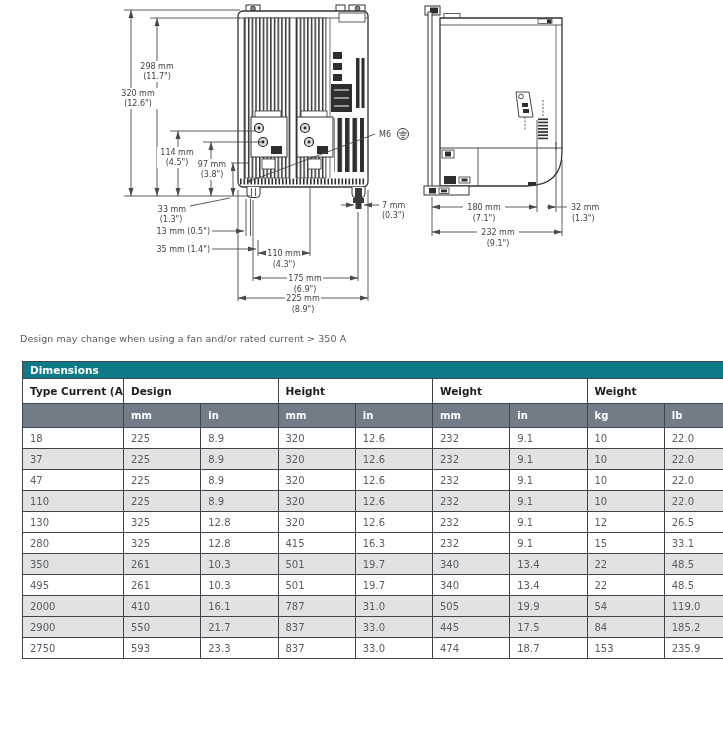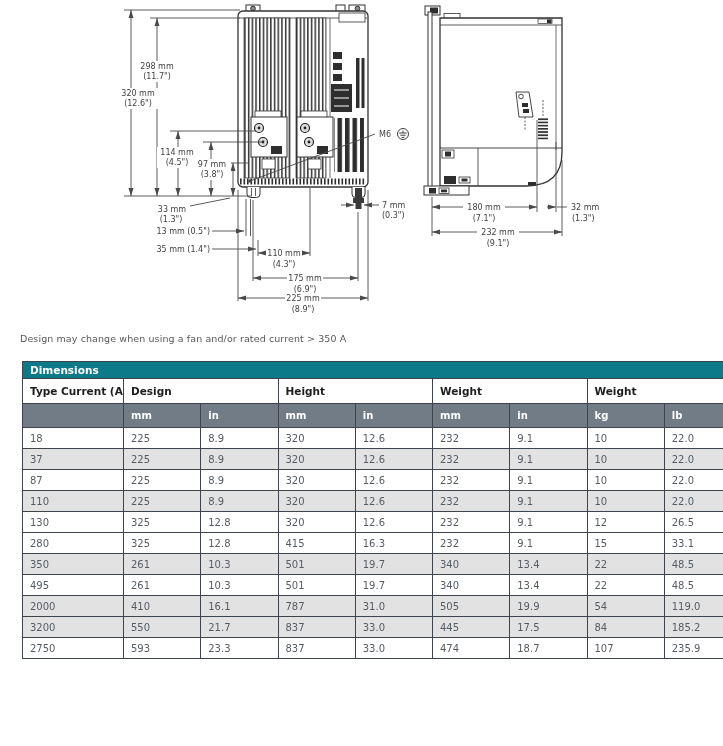--- a/index.html
+++ b/index.html
@@ -320,21 +320,21 @@
           <td>225</td>
           <td>8.9</td>
           <td>320</td>
           <td>12.6</td>
           <td>232</td>
           <td>9.1</td>
           <td>10</td>
           <td>22.0</td>
         </tr>
         <tr class="data-row">
-          <td>87</td>
+          <td>47</td>
           <td>225</td>
           <td>8.9</td>
           <td>320</td>
           <td>12.6</td>
           <td>232</td>
           <td>9.1</td>
           <td>10</td>
           <td>22.0</td>
         </tr>
         <tr class="data-row alt">
@@ -397,36 +397,36 @@
           <td>410</td>
           <td>16.1</td>
           <td>787</td>
           <td>31.0</td>
           <td>505</td>
           <td>19.9</td>
           <td>54</td>
           <td>119.0</td>
         </tr>
         <tr class="data-row alt">
-          <td>3200</td>
+          <td>2900</td>
           <td>550</td>
           <td>21.7</td>
           <td>837</td>
           <td>33.0</td>
           <td>445</td>
           <td>17.5</td>
           <td>84</td>
           <td>185.2</td>
         </tr>
         <tr class="data-row">
           <td>2750</td>
           <td>593</td>
           <td>23.3</td>
           <td>837</td>
           <td>33.0</td>
           <td>474</td>
           <td>18.7</td>
-          <td>107</td>
+          <td>153</td>
           <td>235.9</td>
         </tr>
       </tbody>
   </table>
 </div>
 
 </body></html>

